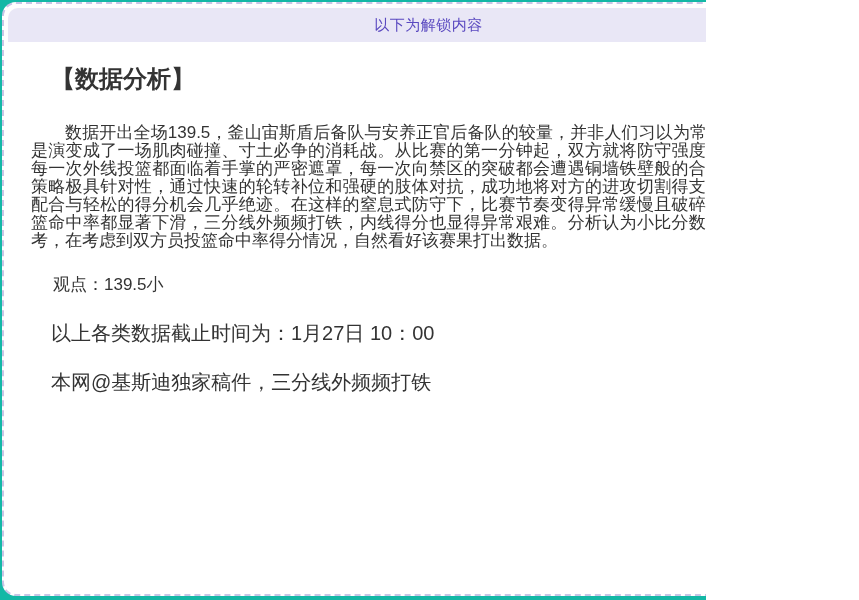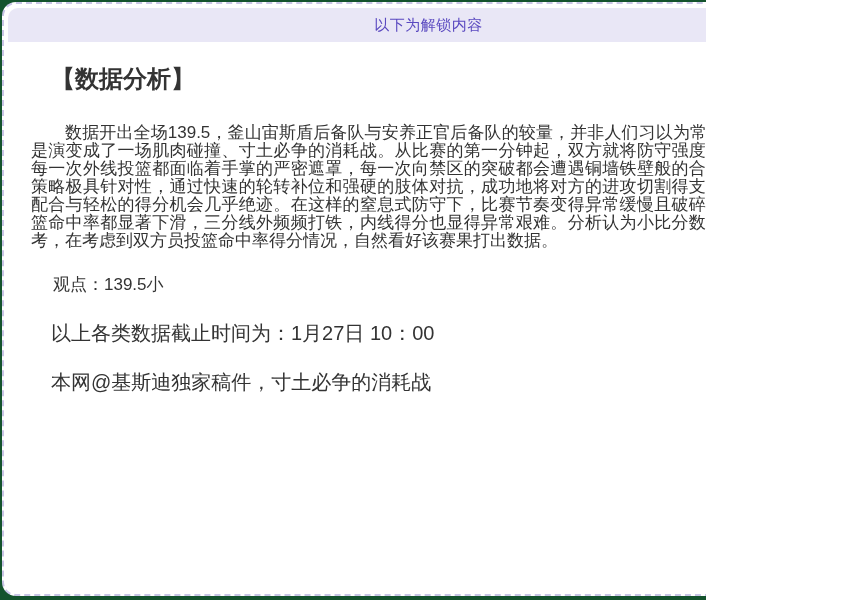--- a/index.html
+++ b/index.html
@@ -5,21 +5,21 @@
   html, body {
     margin: 0;
     padding: 0;
     background: #ffffff;
     font-family: "Liberation Sans", sans-serif;
   }
   .stage {
     position: relative;
     width: 706px;
     height: 600px;
-    background: #14532d;
+    background: #14b8a6;
     overflow: hidden;
   }
   .panel {
     position: absolute;
     left: 2px;
     top: 2px;
     width: 853px;
     height: 594px;
     box-sizing: border-box;
     border: 2px dashed #c9c5e6;
@@ -103,18 +103,18 @@
       <h2 class="heading">【数据分析】</h2>
 
       <p class="para">数据开出全场139.5，釜山宙斯盾后备队与安养正官后备队的较量，并非人们习以为常的对攻盛宴，而是演变成了一场肌肉碰撞、寸土必争的消耗战。从比赛的第一分钟起，双方就将防守强度提升到了极致。每一次外线投篮都面临着手掌的严密遮罩，每一次向禁区的突破都会遭遇铜墙铁壁般的合围。两队的防守策略极具针对性，通过快速的轮转补位和强硬的肢体对抗，成功地将对方的进攻切割得支离破碎，流畅的配合与轻松的得分机会几乎绝迹。在这样的窒息式防守下，比赛节奏变得异常缓慢且破碎。双方球员的投篮命中率都显著下滑，三分线外频频打铁，内线得分也显得异常艰难。分析认为小比分数据取胜更值得参考，在考虑到双方员投篮命中率得分情况，自然看好该赛果打出数据。</p>
 
       <div class="viewpoint-row">
         <span class="viewpoint-label">观点：139.5小</span>
       </div>
 
       <p class="info-line">以上各类数据截止时间为：1月27日 10：00</p>
 
-      <p class="info-line">本网@基斯迪独家稿件，寸土必争的消耗战</p>
+      <p class="info-line">本网@基斯迪独家稿件，三分线外频频打铁</p>
 
 
     </div>
   </div>
 </div>
 
 </body></html>

